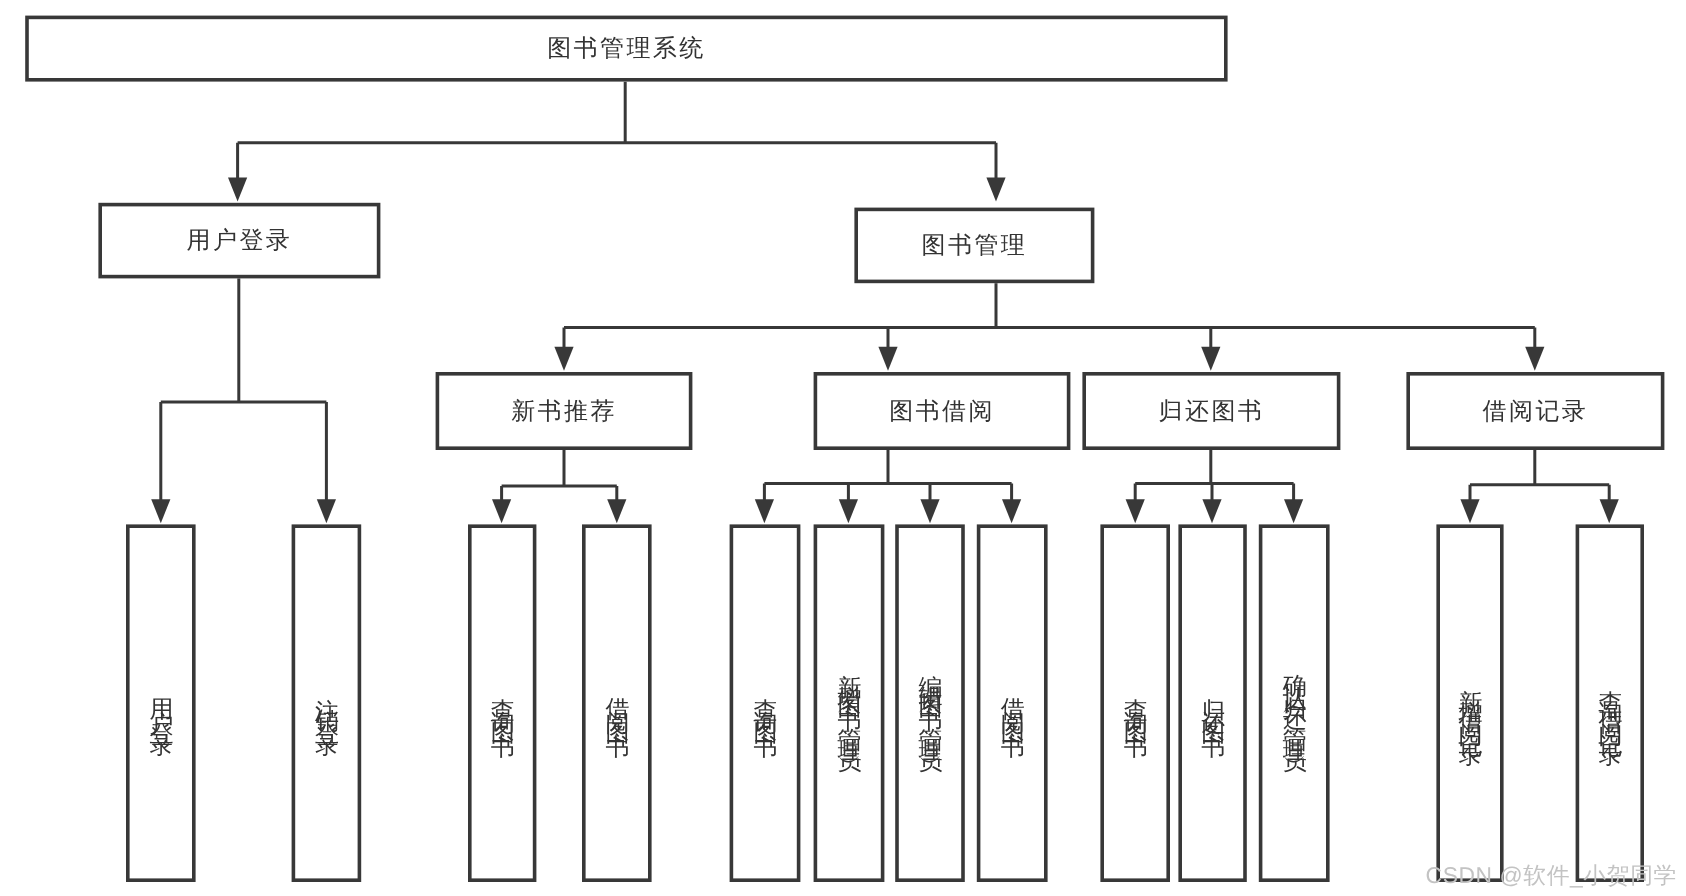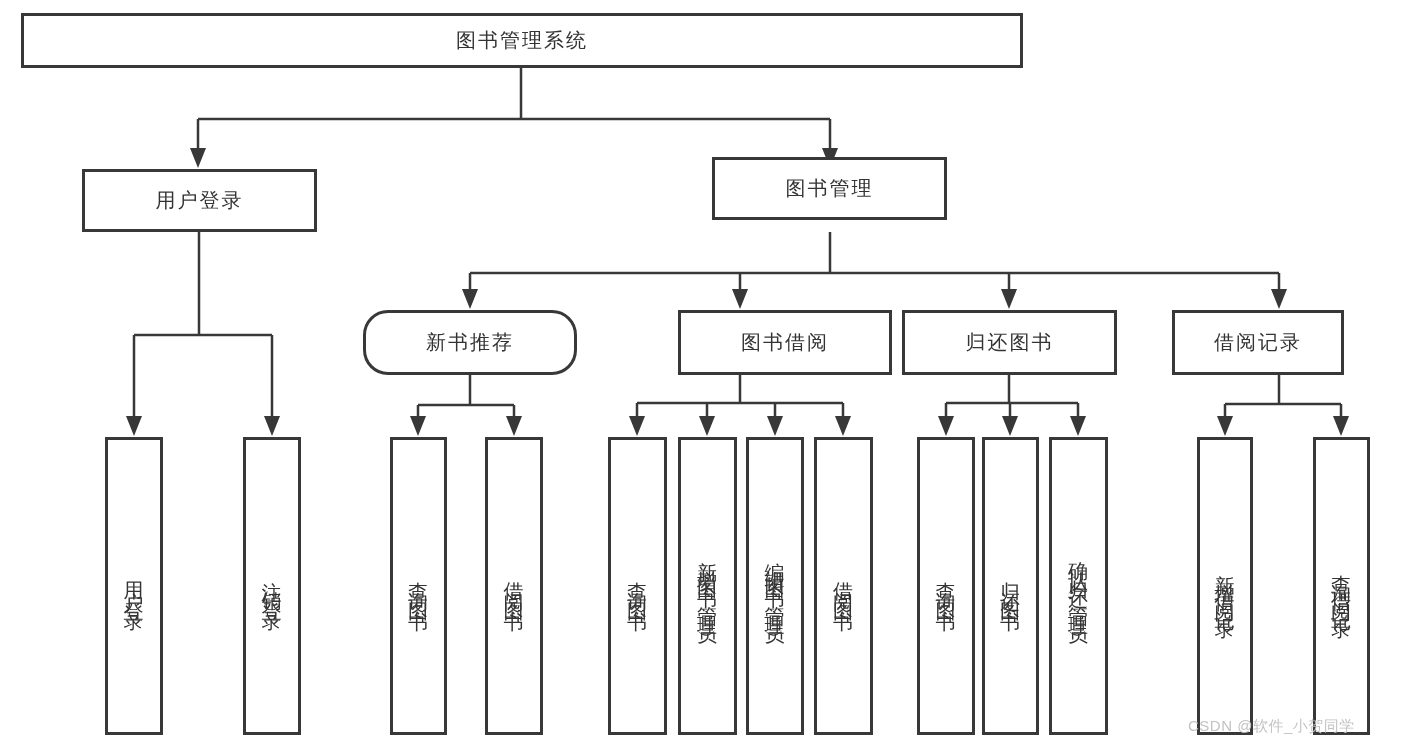--- a/index.html
+++ b/index.html
@@ -44,21 +44,21 @@
     white-space: normal;
     line-height: 1;
   }
   .leaf.tight {
     letter-spacing: 9px;
   }
   .watermark {
     position: absolute;
     left: 1188px;
     top: 717px;
-    font-size: 15px;
+    font-size: 19px;
     letter-spacing: 0.5px;
     color: #c3c3c3;
     z-index: 5;
     white-space: nowrap;
   }
 </style>
 </head>
 <body>
 
 <div id="stage">
@@ -102,26 +102,26 @@
       <polygon points="1002,416 1018,416 1010,436"></polygon>
       <polygon points="1070,416 1086,416 1078,436"></polygon>
       <polygon points="1217,416 1233,416 1225,436"></polygon>
       <polygon points="1333,416 1349,416 1341,436"></polygon>
     </g>
   </svg>
 
   <div class="box" style="left:21px; top:13px; width:1002px; height:55px;">图书管理系统</div>
 
   <div class="box" style="left:82px; top:169px; width:235px; height:63px;">用户登录</div>
-  <div class="box" style="left:712px; top:157px; width:235px; height:63px;">图书管理</div>
+  <div class="box" style="left:712px; top:173px; width:200px; height:63px;">图书管理</div>
 
-  <div class="box" style="left:363px; top:310px; width:214px; height:65px;border-radius:25px;">新书推荐</div>
+  <div class="box" style="left:363px; top:310px; width:214px; height:65px;">新书推荐</div>
   <div class="box" style="left:633px; top:310px; width:214px; height:65px;margin-left:45px;">图书借阅</div>
   <div class="box" style="left:902px; top:310px; width:215px; height:65px;">归还图书</div>
-  <div class="box" style="left:1172px; top:310px; width:172px; height:65px;">借阅记录</div>
+  <div class="box" style="left:1172px; top:310px; width:215px; height:65px;">借阅记录</div>
 
   <div class="box leaf" style="left:105px; top:437px; width:58px; height:298px;">用户登录</div>
   <div class="box leaf" style="left:243px; top:437px; width:58px; height:298px;">注销登录</div>
   <div class="box leaf" style="left:390px; top:437px; width:57px; height:298px;">查询图书</div>
   <div class="box leaf" style="left:485px; top:437px; width:58px; height:298px;">借阅图书</div>
   <div class="box leaf" style="left:608px; top:437px; width:59px; height:298px;">查询图书</div>
   <div class="box leaf tight" style="left:678px; top:437px; width:59px; height:298px;">新增图书（管理员）</div>
   <div class="box leaf tight" style="left:746px; top:437px; width:58px; height:298px;">编辑图书（管理员）</div>
   <div class="box leaf" style="left:814px; top:437px; width:59px; height:298px;">借阅图书</div>
   <div class="box leaf" style="left:917px; top:437px; width:58px; height:298px;">查询图书</div>

